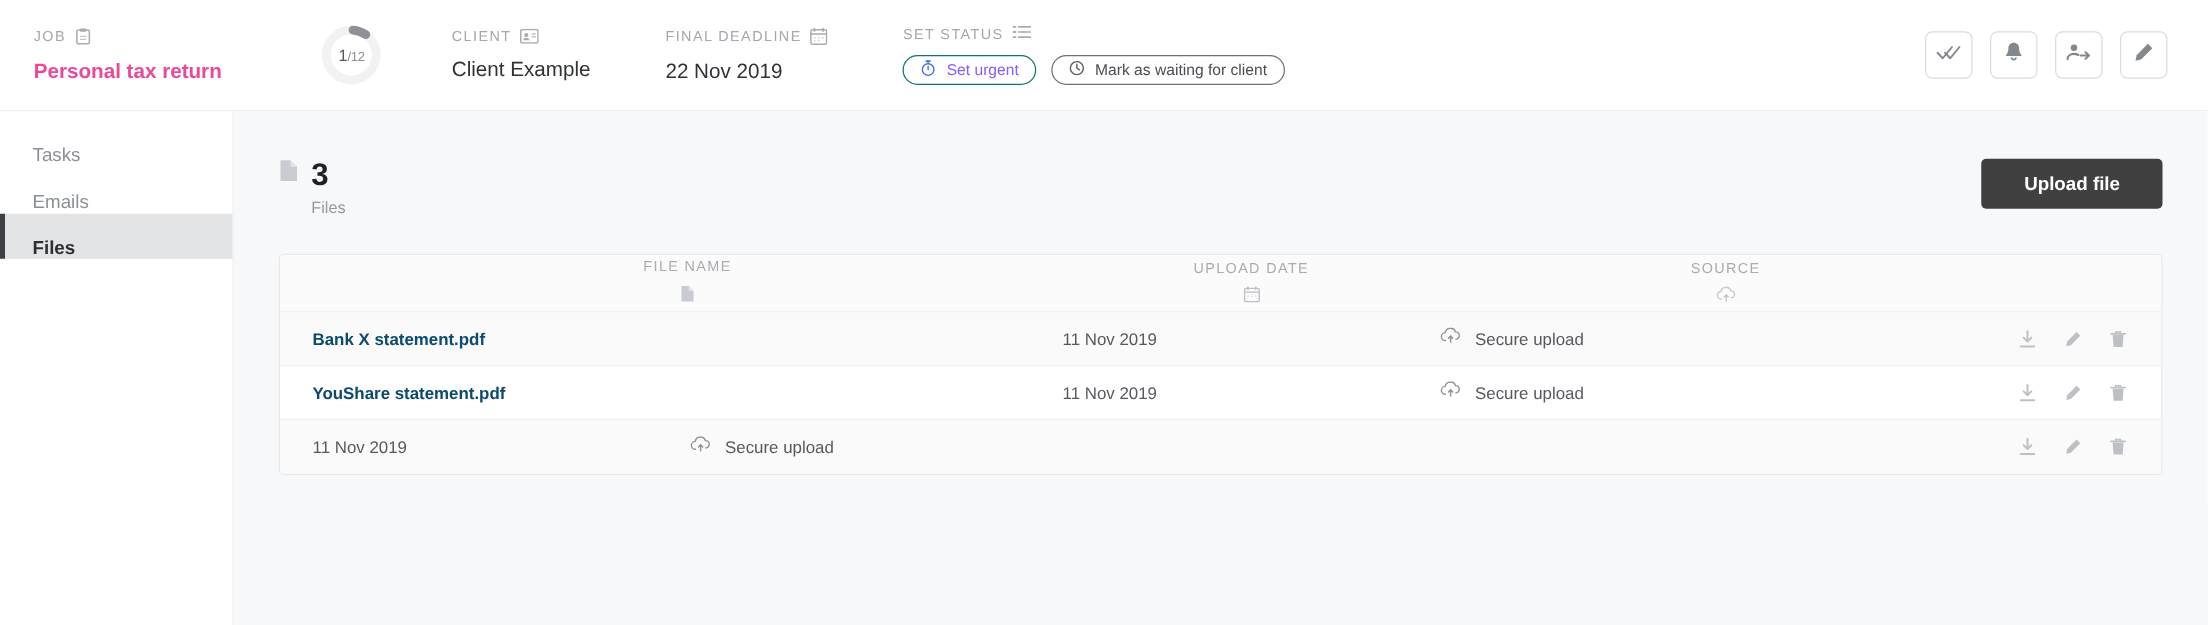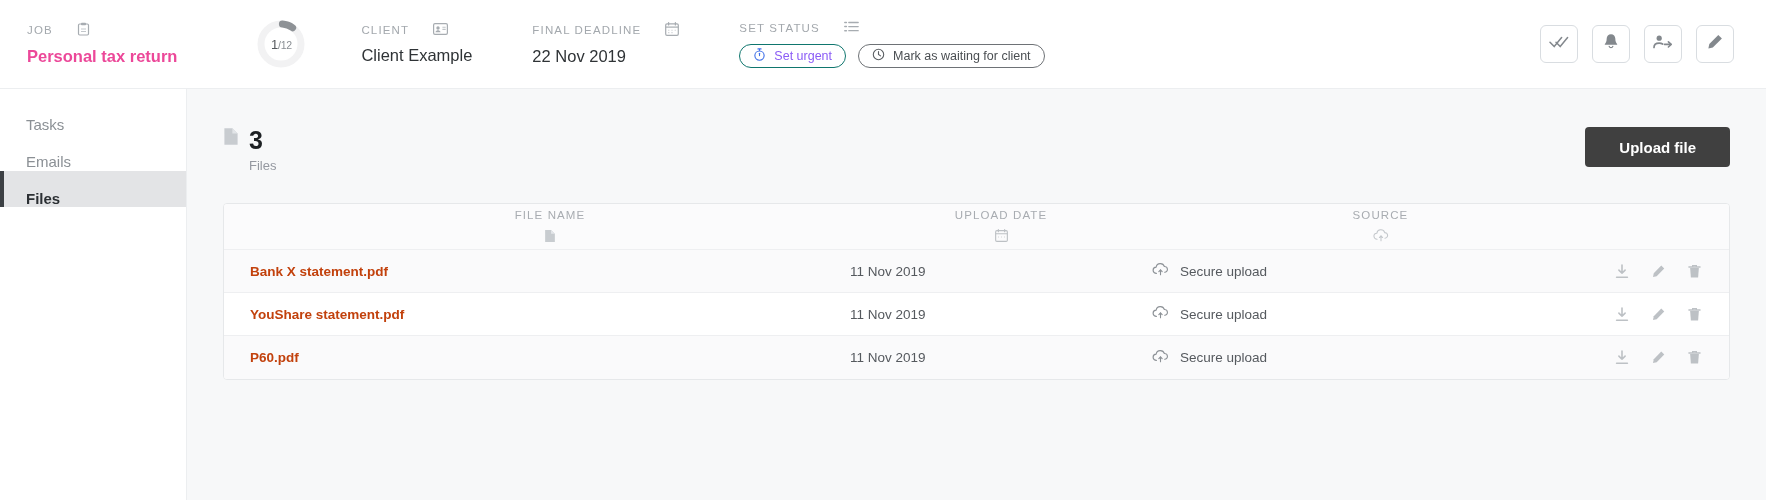--- a/index.html
+++ b/index.html
@@ -17,21 +17,21 @@
     height: 89px;
     background: #ffffff;
     border-bottom: 1px solid #eceef0;
     display: flex;
     align-items: center;
   }
   .meta-group { display: flex; flex-direction: column; justify-content: center; }
   .meta-label {
     display: flex;
     align-items: center;
-    gap: 24px;
+    gap: 7px;
     font-size: 11.5px;
     letter-spacing: 1.15px;
     color: #a3a8ad;
     text-transform: uppercase;
     margin-bottom: 9px;
     white-space: nowrap;
   }
   .meta-value {
     font-size: 16.5px;
     color: #2f3336;
@@ -198,21 +198,21 @@
     color: #a8acb1;
     text-transform: uppercase;
     flex-direction: column;
   }
   .c-name { width: 600px; flex: 0 0 600px; }
   .c-date { width: 302px; flex: 0 0 302px; }
   .c-src  { flex: 1; align-items: center; }
   .c-act  { width: 120px; flex: 0 0 120px; display: flex; align-items: center; justify-content: flex-end; gap: 22px; padding-right: 28px; }
 
   .row-alt { background: #fafafb; }
-  .file-name { font-size: 13.5px; font-weight: bold; color: #c2410c; }
+  .file-name { font-size: 13.5px; font-weight: bold; color: #0c4a6e; }
   .cell-text { font-size: 13.5px; color: #55595e; }
   .src-cell { display: flex; align-items: center; gap: 11px; }
   .act-icon { cursor: pointer; display: flex; }
 </style>
 </head>
 <body>
 
 <div class="topbar">
 
   <div class="meta-group job-group">
@@ -475,21 +475,20 @@
             <svg width="13" height="15" viewBox="0 0 14 16" fill="none">
               <path d="M2.3 4.2h9.4l-.8 10.3H3.1L2.3 4.2z" fill="#bdc1c5"></path>
               <path d="M1 3.2h12" stroke="#bdc1c5" stroke-width="1.5" stroke-linecap="round"></path>
               <path d="M5 3.2V1.6h4v1.6" stroke="#bdc1c5" stroke-width="1.4"></path>
             </svg>
           </span>
         </div>
       </div>
 
       <div class="trow row-alt">
-        <div class="c-name file-name">P60.pdf</div>
         <div class="c-date cell-text">11 Nov 2019</div>
         <div class="c-src src-cell">
           <span>
             <svg width="17" height="13" viewBox="0 0 18 14" fill="none">
               <path d="M4.6 11.2a3.4 3.4 0 01-.3-6.8 4.6 4.6 0 018.9-.6 3.1 3.1 0 01.3 6.2" stroke="#8d9297" stroke-width="1.2" stroke-linecap="round"></path>
               <path d="M9 12.6V7.4M9 7.4L7.2 9.3M9 7.4l1.8 1.9" stroke="#8d9297" stroke-width="1.2" stroke-linecap="round"></path>
             </svg>
           </span>
           <span class="cell-text">Secure upload</span>
         </div>

